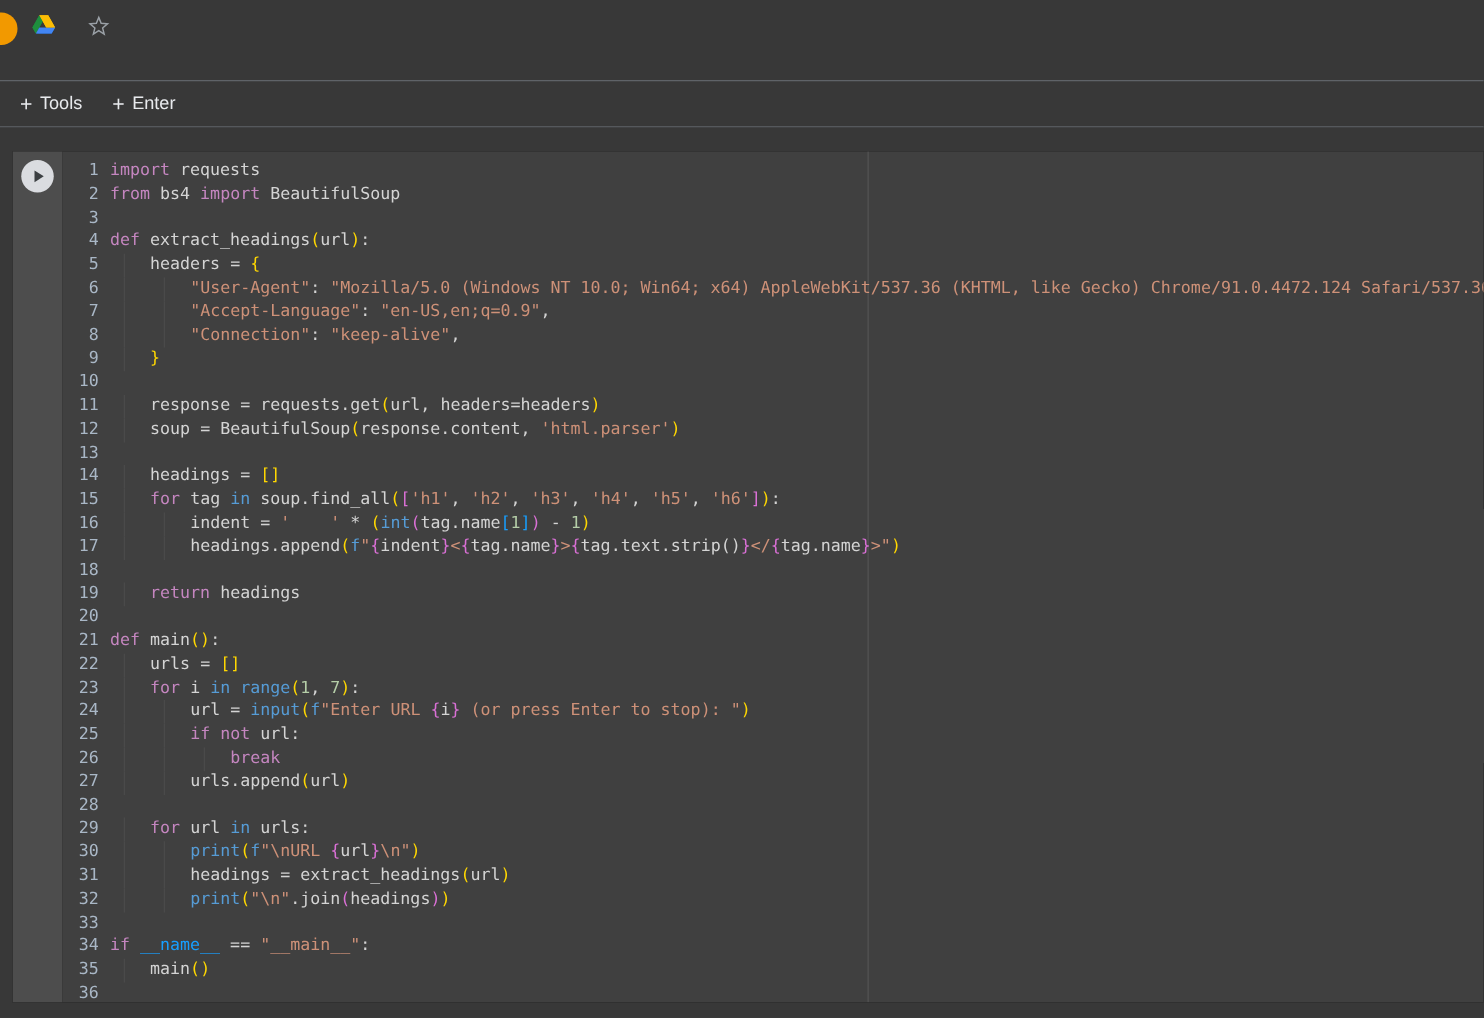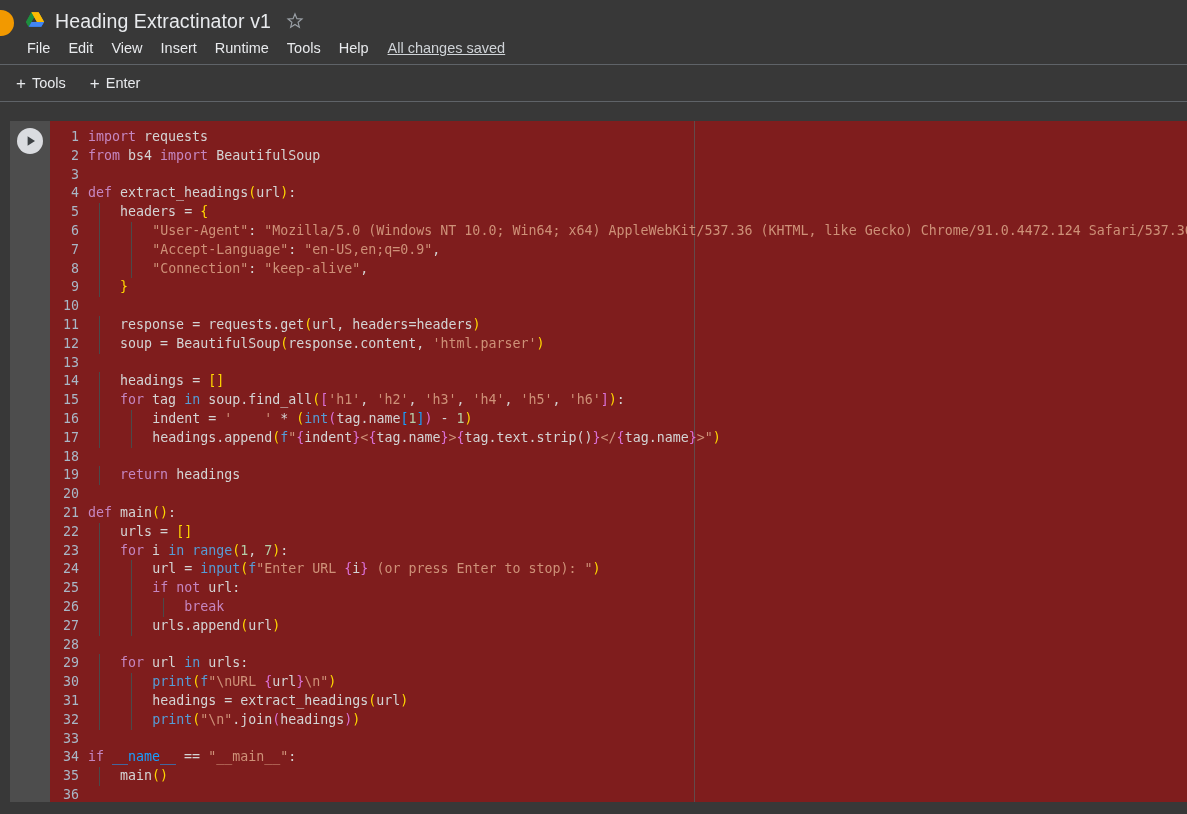--- a/index.html
+++ b/index.html
@@ -135,21 +135,21 @@
     align-items: center;
     justify-content: center;
     cursor: pointer;
   }
   #run-button svg { display:block; }
 
   
   #editor {
     position: relative;
     flex: 1 1 auto;
-    background: #7f1d1d;
+    background: #404040;
     overflow: hidden;
   }
   #ruler {
     position: absolute;
     top: 0; bottom: 0;
     left: 644px;
     width: 1px;
     background: #5a5a5a;
     opacity: .75;
   }
@@ -206,38 +206,27 @@
     <span>
       <svg id="drive-icon" viewBox="0 0 24 22" xmlns="http://www.w3.org/2000/svg">
         <path d="M8.1 1.4 L2.0 12.1 L5.05 17.4 L11.15 6.7 Z" fill="#1e8e3e"></path>
         <path d="M8.1 1.4 L15.9 1.4 L22.0 12.1 L14.2 12.1 Z" fill="#fbbc04"></path>
         <path d="M5.05 17.4 L22.0 12.1 L18.95 17.4 Z" fill="#1a73e8"></path>
         <path d="M2.0 12.1 L8.1 1.4 L11.15 6.7 L5.05 17.4 Z" fill="#1e8e3e"></path>
         <path d="M5.05 17.4 L18.95 17.4 L22.0 12.1 L8.1 12.1 Z" fill="#4285f4"></path>
         <path d="M15.9 1.4 L22.0 12.1 L14.2 12.1 L8.1 1.4 Z" fill="#fbbc04"></path>
       </svg>
     </span>
-    <span id="notebook-title">Heading Extractinator v1</span>
     <span>
       <svg id="star-icon" viewBox="0 0 24 24" xmlns="http://www.w3.org/2000/svg">
         <path d="M12 3.5 L14.3 9.2 L20.4 9.6 L15.7 13.6 L17.2 19.5 L12 16.2 L6.8 19.5 L8.3 13.6 L3.6 9.6 L9.7 9.2 Z" fill="none" stroke="#9aa0a6" stroke-width="1.4"></path>
       </svg>
     </span>
   </div>
 
-  <div id="menubar">
-    <div class="menu-item">File</div>
-    <div class="menu-item">Edit</div>
-    <div class="menu-item">View</div>
-    <div class="menu-item">Insert</div>
-    <div class="menu-item">Runtime</div>
-    <div class="menu-item">Tools</div>
-    <div class="menu-item">Help</div>
-    <div id="saved-status">All changes saved</div>
-  </div>
 </div>
 
 <div id="cell-toolbar">
   <div class="addcell-btn">
     <span class="plus-glyph">+</span>
     <span>Tools</span>
   </div>
   <div class="addcell-btn">
     <span class="plus-glyph">+</span>
     <span>Enter</span>

